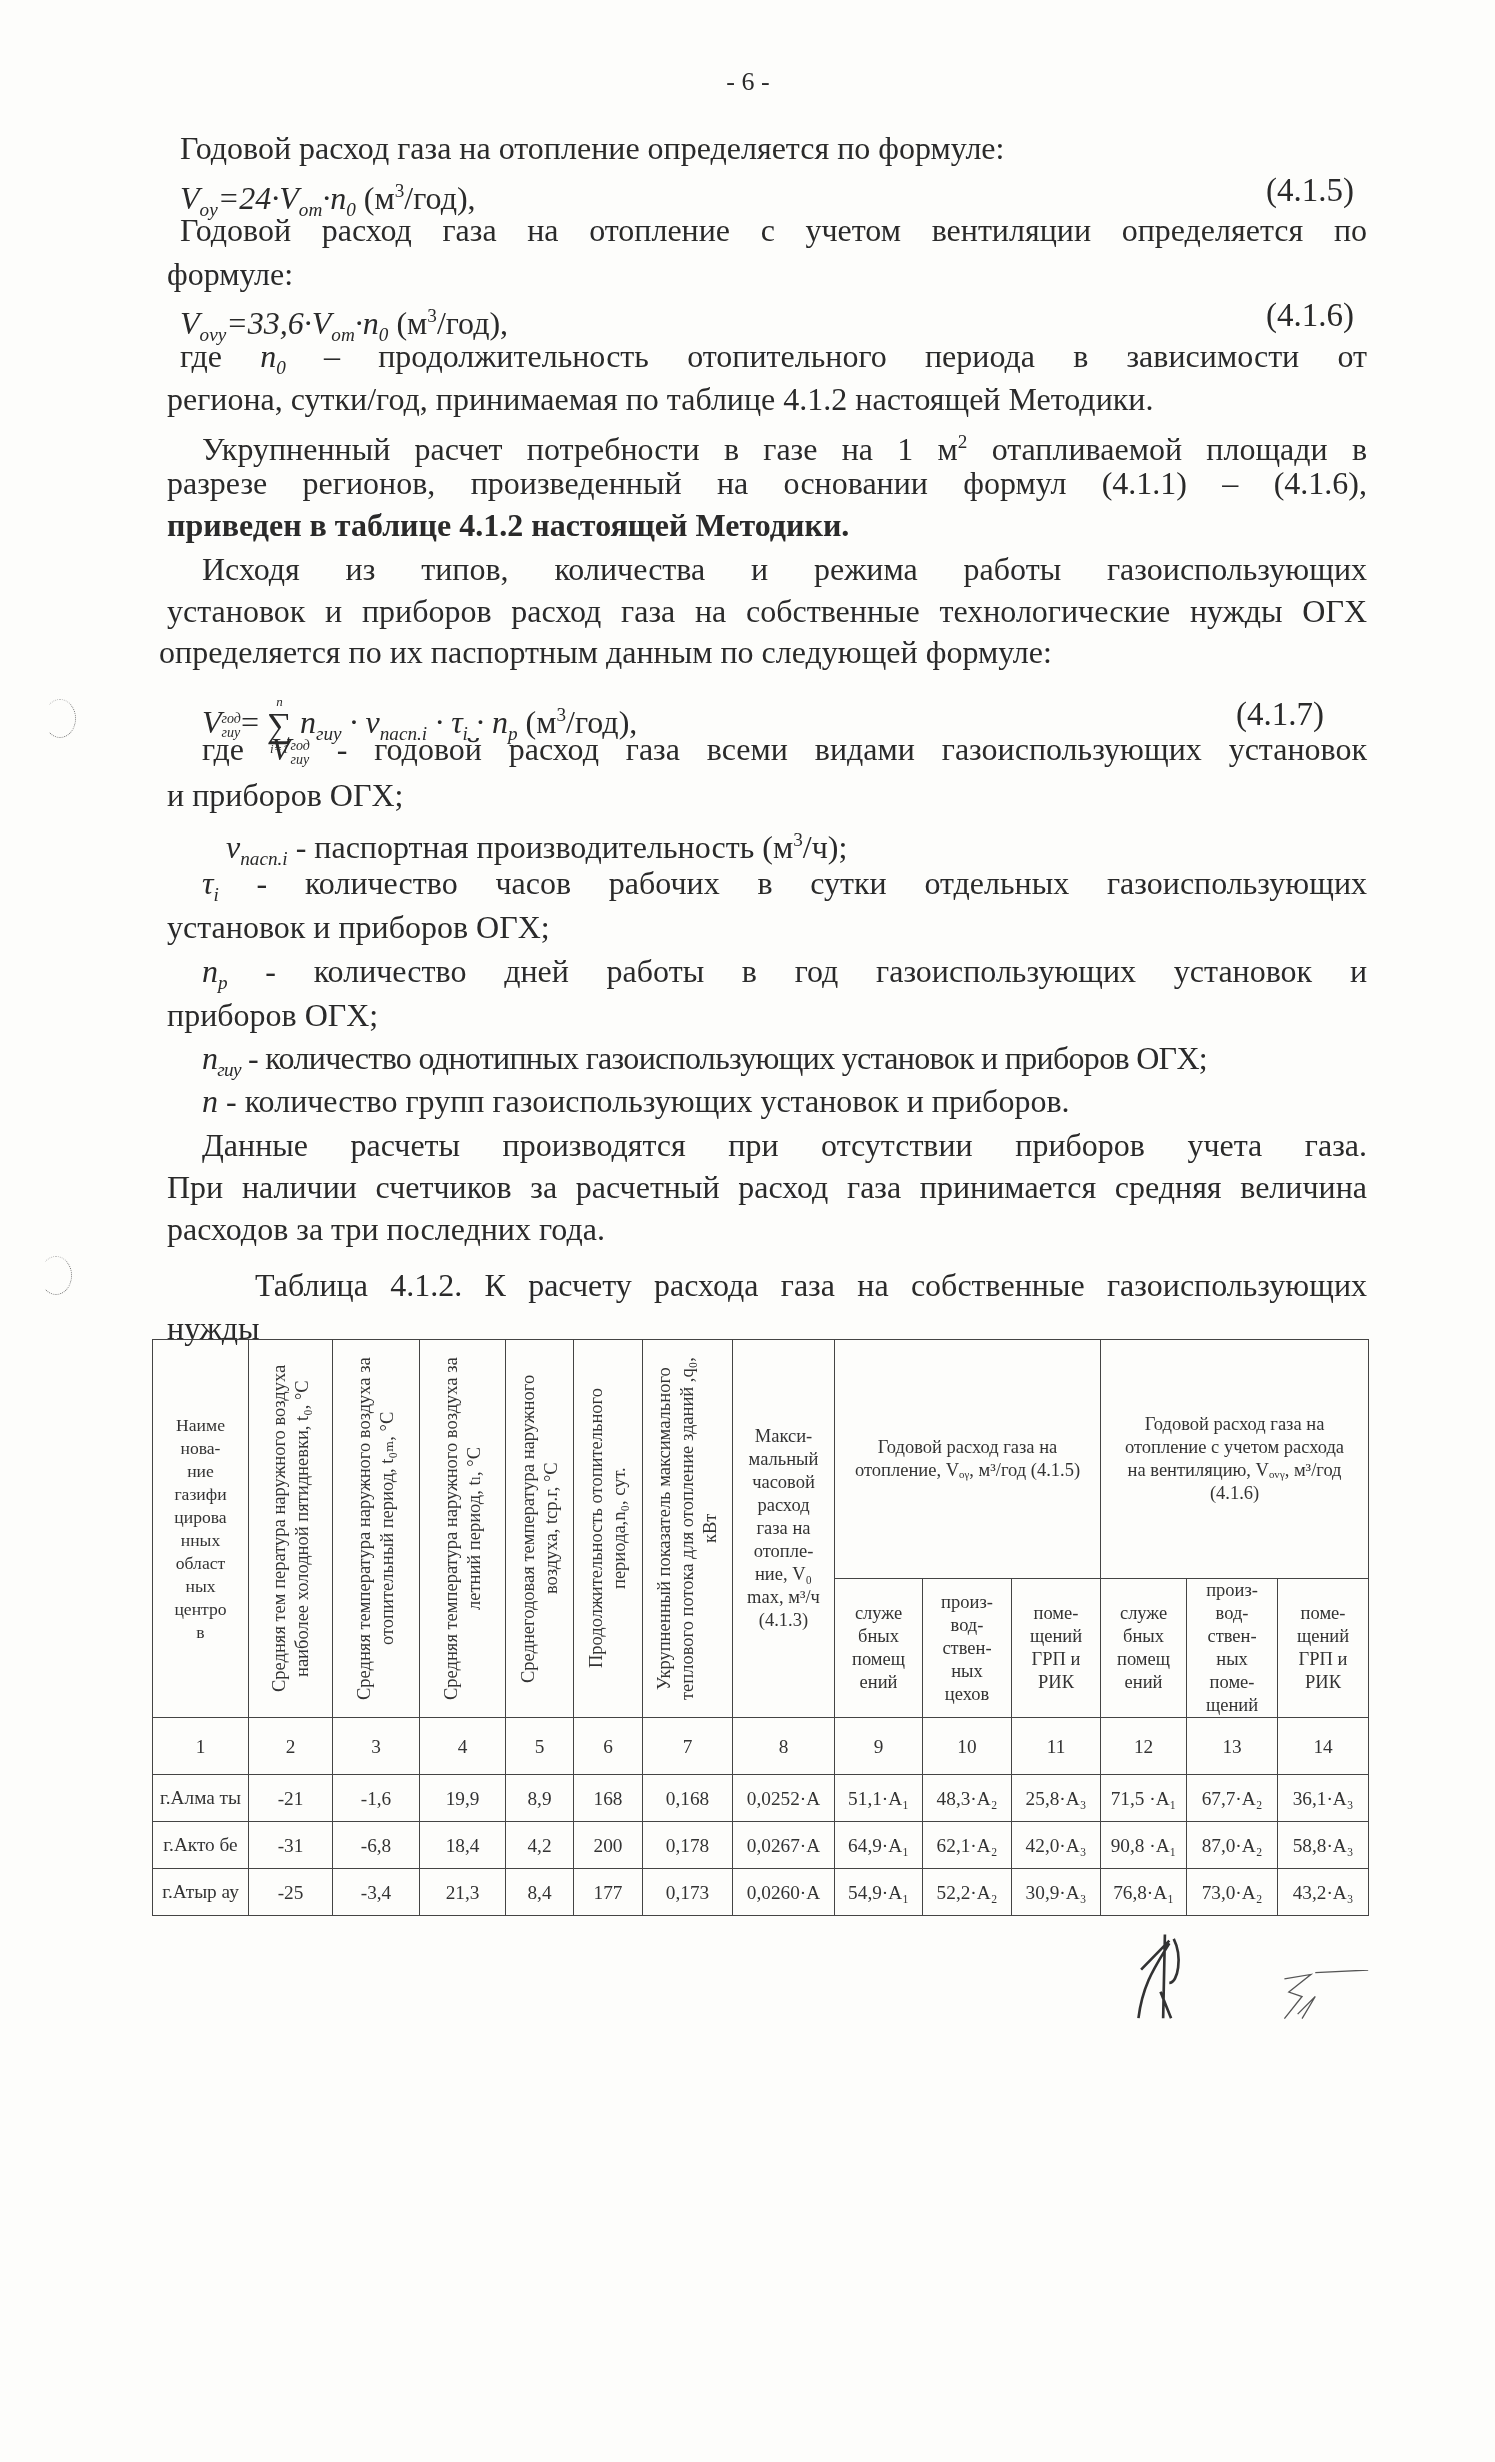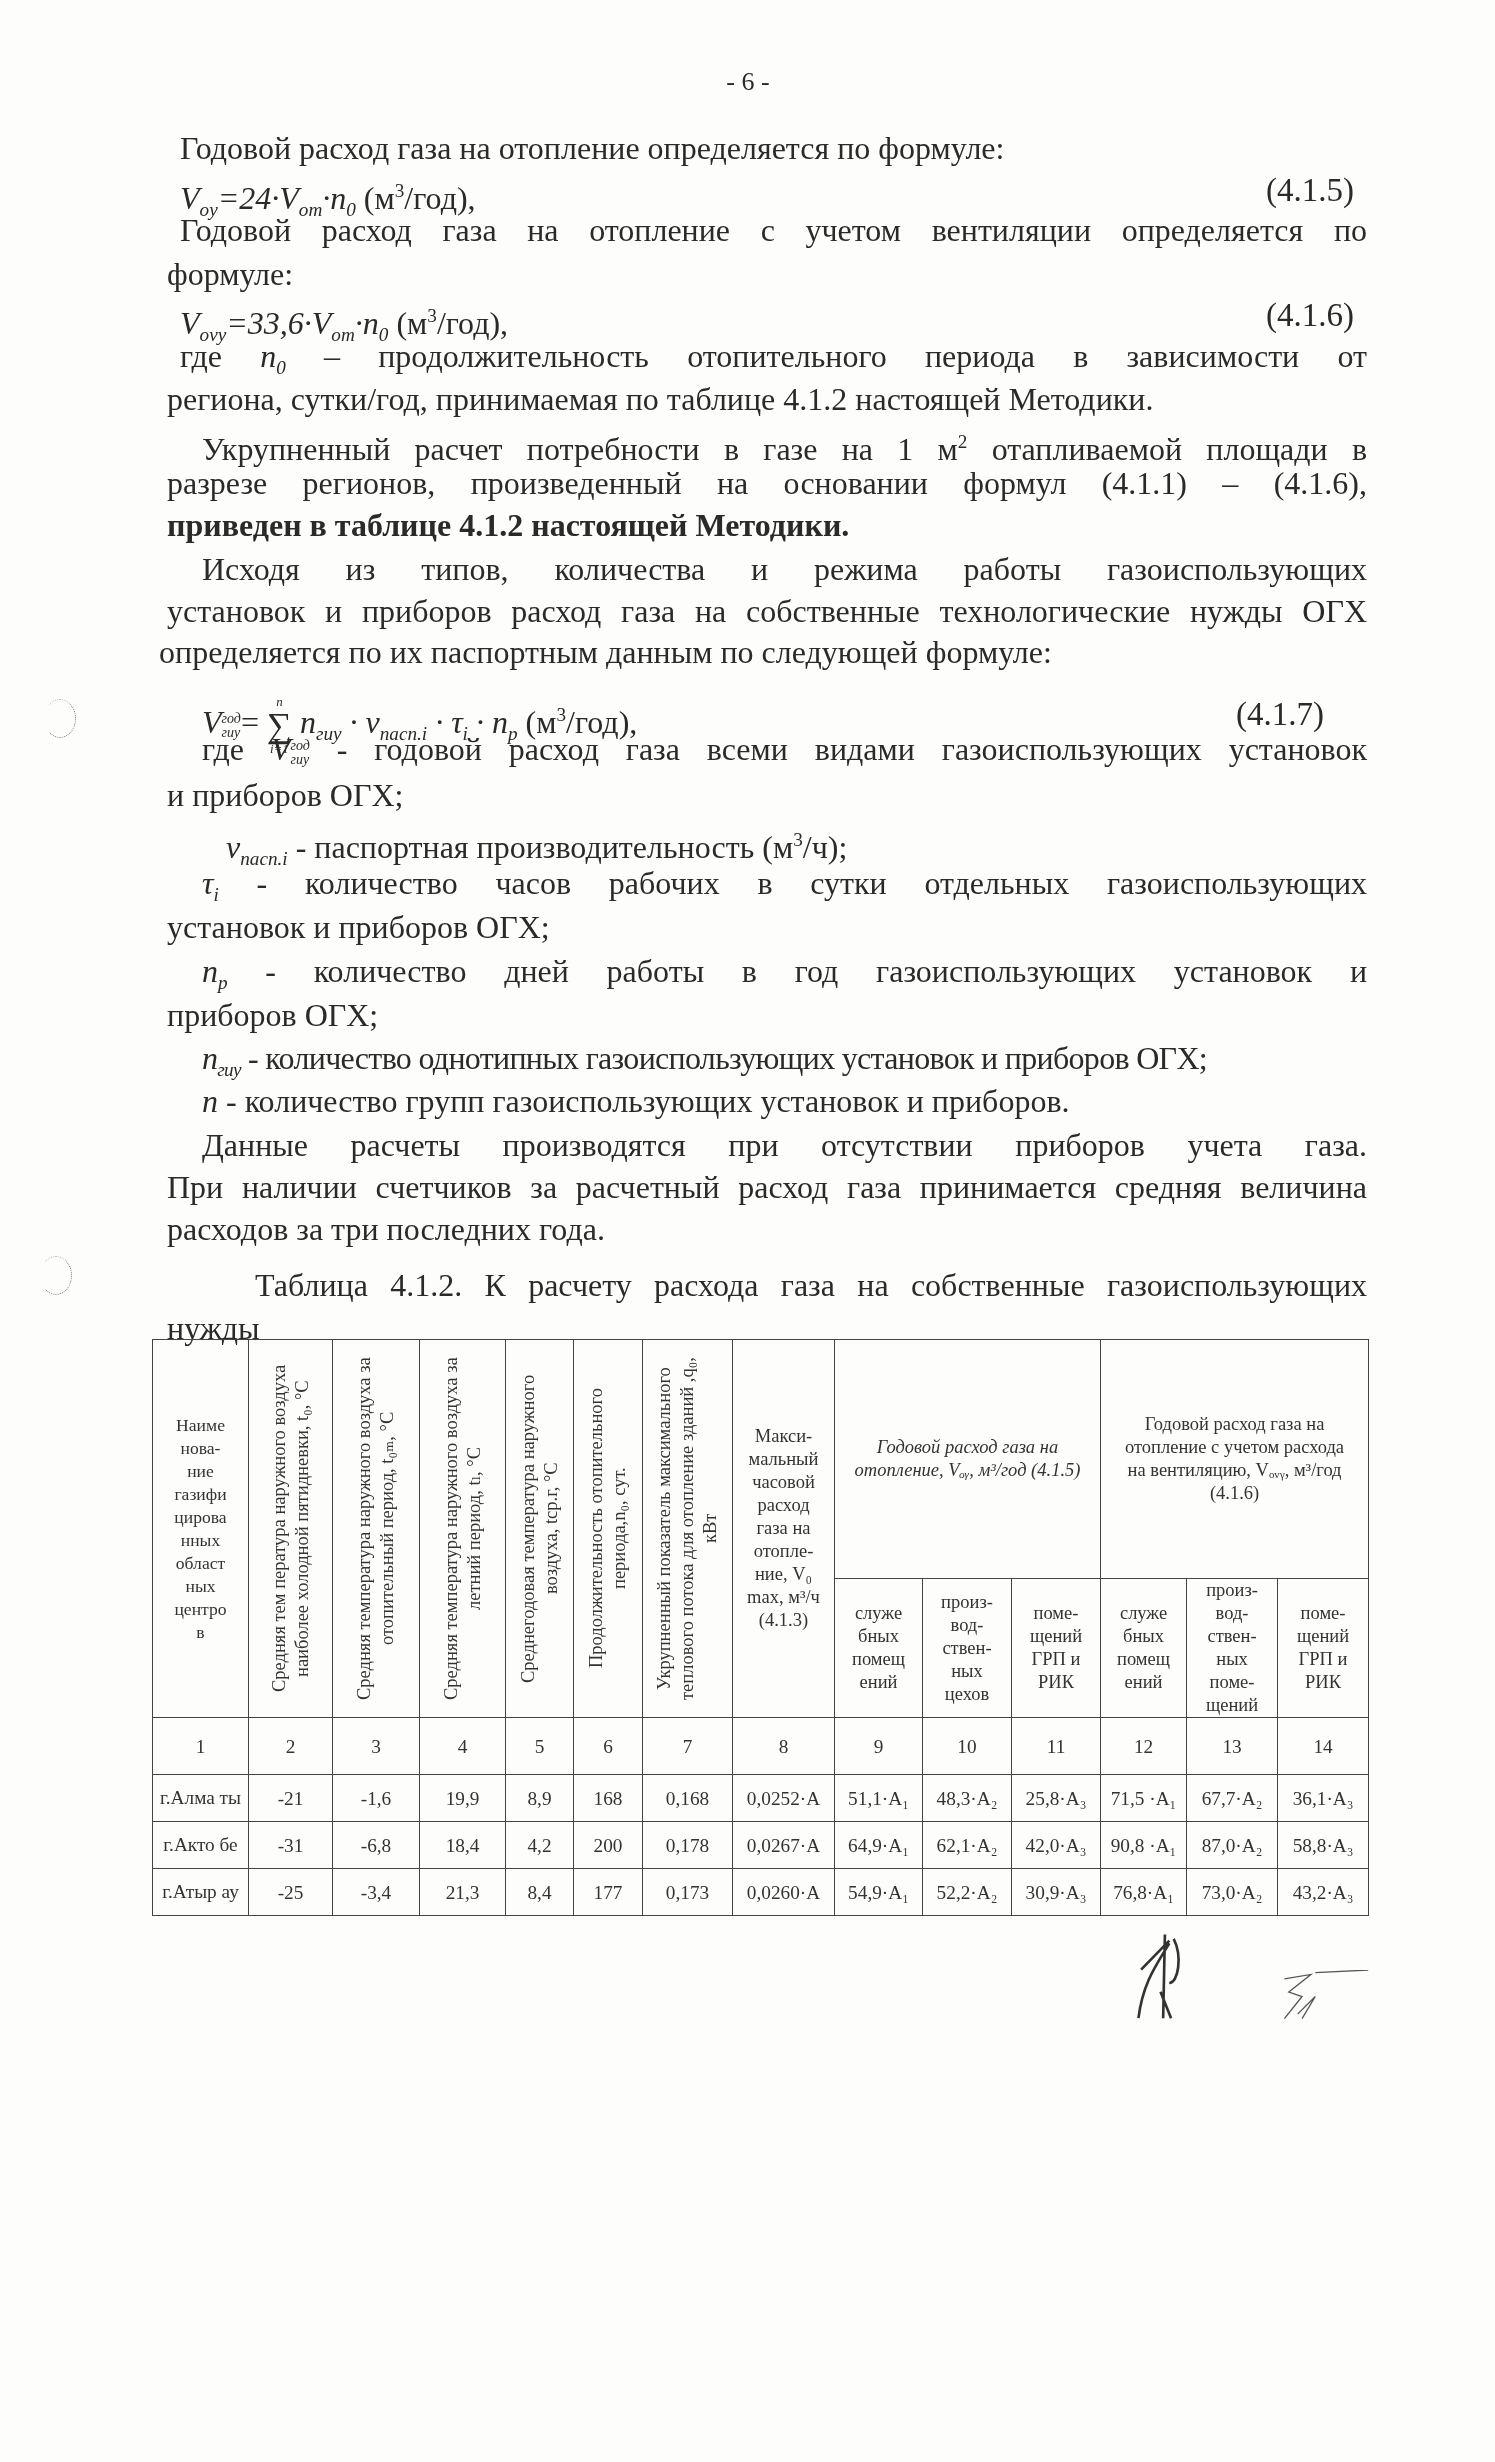--- a/index.html
+++ b/index.html
@@ -156,21 +156,21 @@
           <div class="vert">
             <span>Продолжительность отопительного периода,n₀, сут.</span>
           </div>
         </td>
     <td rowspan="2">
           <div class="vert">
             <span>Укрупненный показатель максимального теплового потока для отопление зданий ,q₀, кВт</span>
           </div>
         </td>
     <td rowspan="2"><span style="display:inline-block;width:79px;">Макси- мальный часовой расход газа на отопле- ние, V₀ max, м³/ч (4.1.3)</span></td>
-    <td colspan="3" style="padding:0 12.3px;font-style:italic;"><span>Годовой расход газа на отопление, Vₒᵧ, м³/год (4.1.5)</span></td>
+    <td colspan="3" style="padding:0 12.3px;"><span>Годовой расход газа на отопление, Vₒᵧ, м³/год (4.1.5)</span></td>
     <td colspan="3" style="padding:0 20px;"><span>Годовой расход газа на отопление с учетом расхода на вентиляцию, Vₒᵥᵧ, м³/год (4.1.6)</span></td>
   </tr>
   <tr class="hdr-sub">
     <td style="padding:0 8.8px;">служе бных помещ ений</td>
     <td style="padding:0 10.6px;margin-top:48px;">произ- вод- ствен- ных цехов</td>
     <td style="padding:0 10.6px;">поме- щений ГРП и РИК</td>
     <td style="padding:0 8.8px;">служе бных помещ ений</td>
     <td style="padding:0 10.6px;">произ- вод- ствен- ных поме- щений</td>
     <td style="padding:0 10.6px;">поме- щений ГРП и РИК</td>
   </tr>

